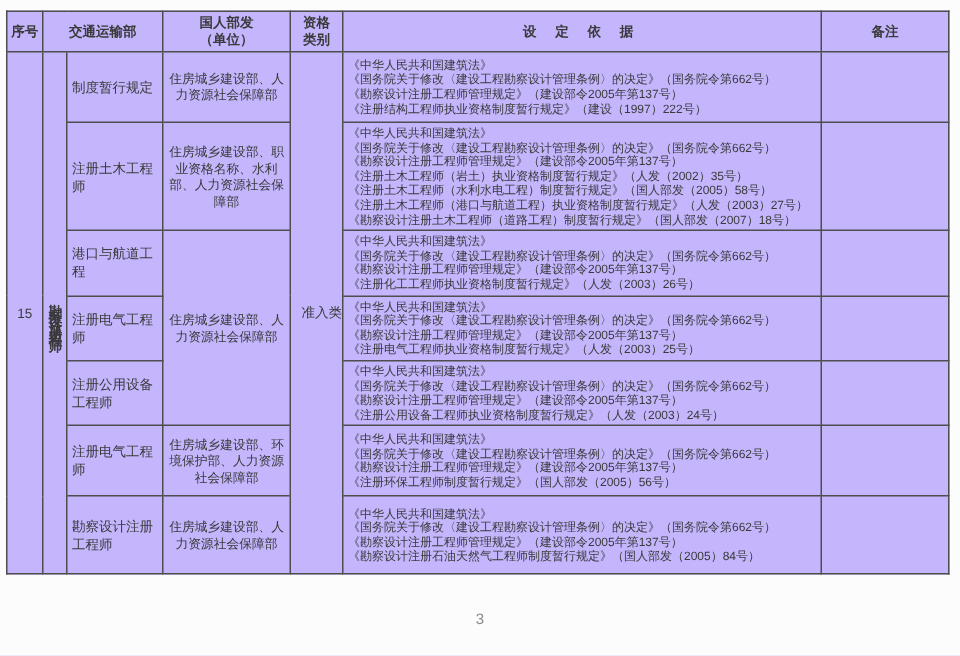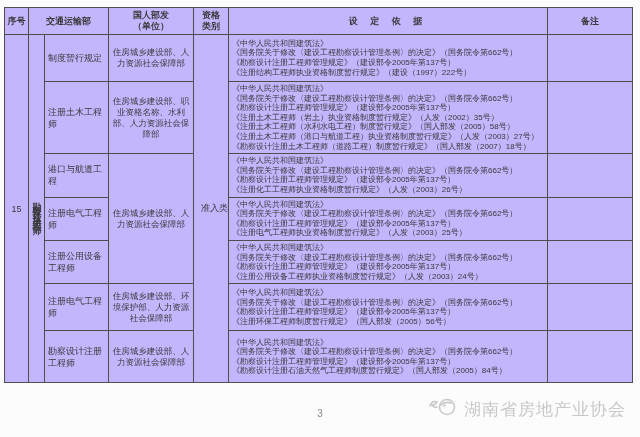--- a/index.html
+++ b/index.html
@@ -182,25 +182,14 @@
 《国务院关于修改〈建设工程勘察设计管理条例〉的决定》（国务院令第662号）
 《勘察设计注册工程师管理规定》（建设部令2005年第137号）
 《勘察设计注册石油天然气工程师制度暂行规定》（国人部发（2005）84号）</td>
       <td class="note-cell"></td>
     </tr>
   </tbody>
     </table>
 
   <div class="page-number">3</div>
 
-  <div class="watermark">
-    <span>
-      <svg width="30" height="22" viewBox="0 0 30 22">
-        <path d="M2,10 Q4,4 9,6 Q7,9 4,9 Q6,12 9,11" fill="none" stroke="#c9c9c9" stroke-width="1.6" stroke-linecap="round"></path>
-        <circle cx="19" cy="11" r="7.5" fill="none" stroke="#c9c9c9" stroke-width="1.6"></circle>
-        <path d="M13,9 Q17,5 23,7" fill="none" stroke="#c9c9c9" stroke-width="1.6" stroke-linecap="round"></path>
-        <circle cx="16.5" cy="9.5" r="1.2" fill="#c9c9c9"></circle>
-      </svg>
-    </span>
-    <span class="watermark-text">湖南省房地产业协会</span>
-  </div>
 
 </div>
 
 </body></html>

